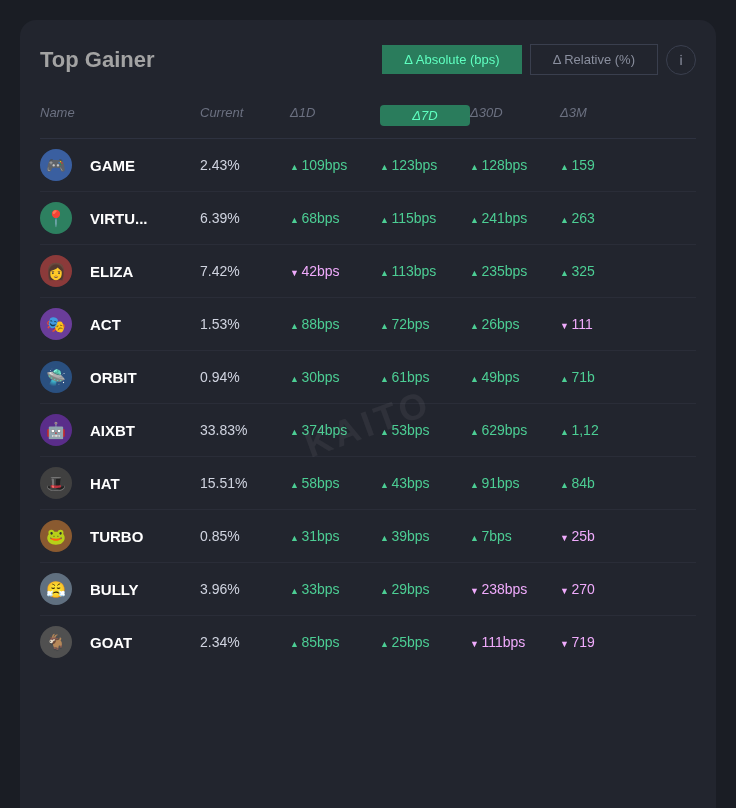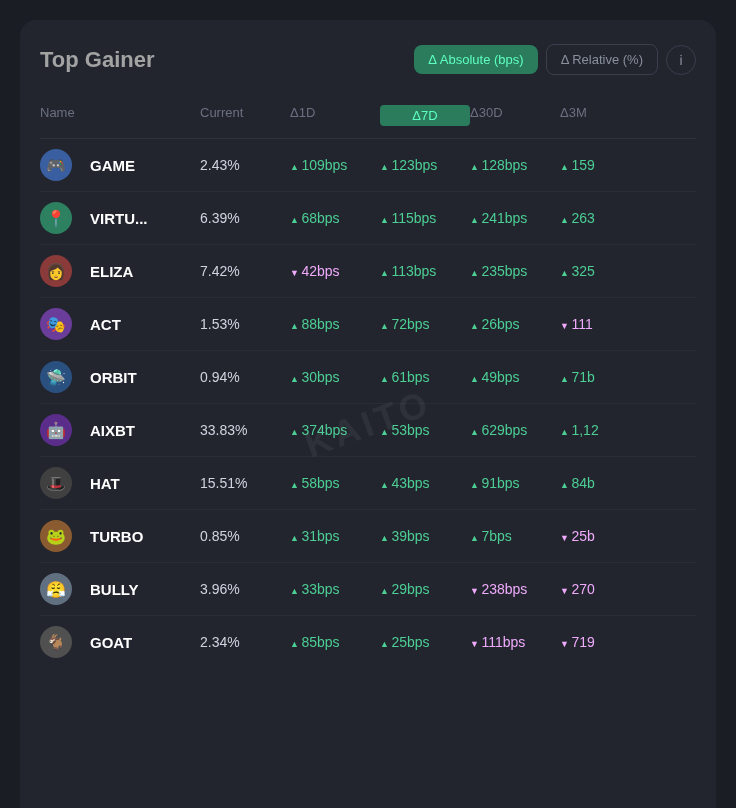--- a/index.html
+++ b/index.html
@@ -30,22 +30,22 @@
       font-size: 22px;
       font-weight: 700;
       color: #a3a3a3;
     }
     .header-right {
       display: flex;
       align-items: center;
       gap: 8px;
     }
     .toggle-btn {
-      padding: 7px 14px;
-      border-radius: 8px;
+      padding: 7px 22px;
+      border-radius: 0;
       font-size: 13px;
       font-weight: 500;
       cursor: pointer;
       border: none;
       display: flex;
       align-items: center;
       gap: 4px;
     }
     .toggle-btn.active {
       background: #2a7c5c;
@@ -70,20 +70,21 @@
       justify-content: center;
     }
     .table-container {
       overflow: hidden;
     }
     .table-header {
       display: grid;
       grid-template-columns: 160px 90px 90px 90px 90px 80px;
       padding: 6px 0 12px 0;
       border-bottom: 1px solid #2e3240;
+      font-style: italic;
     }
     .th {
       font-size: 13px;
       color: #6b7080;
       font-weight: 400;
     }
     .th.active-col {
       background: #2a7c5c;
       color: #5fffc0;
       padding: 3px 10px;

